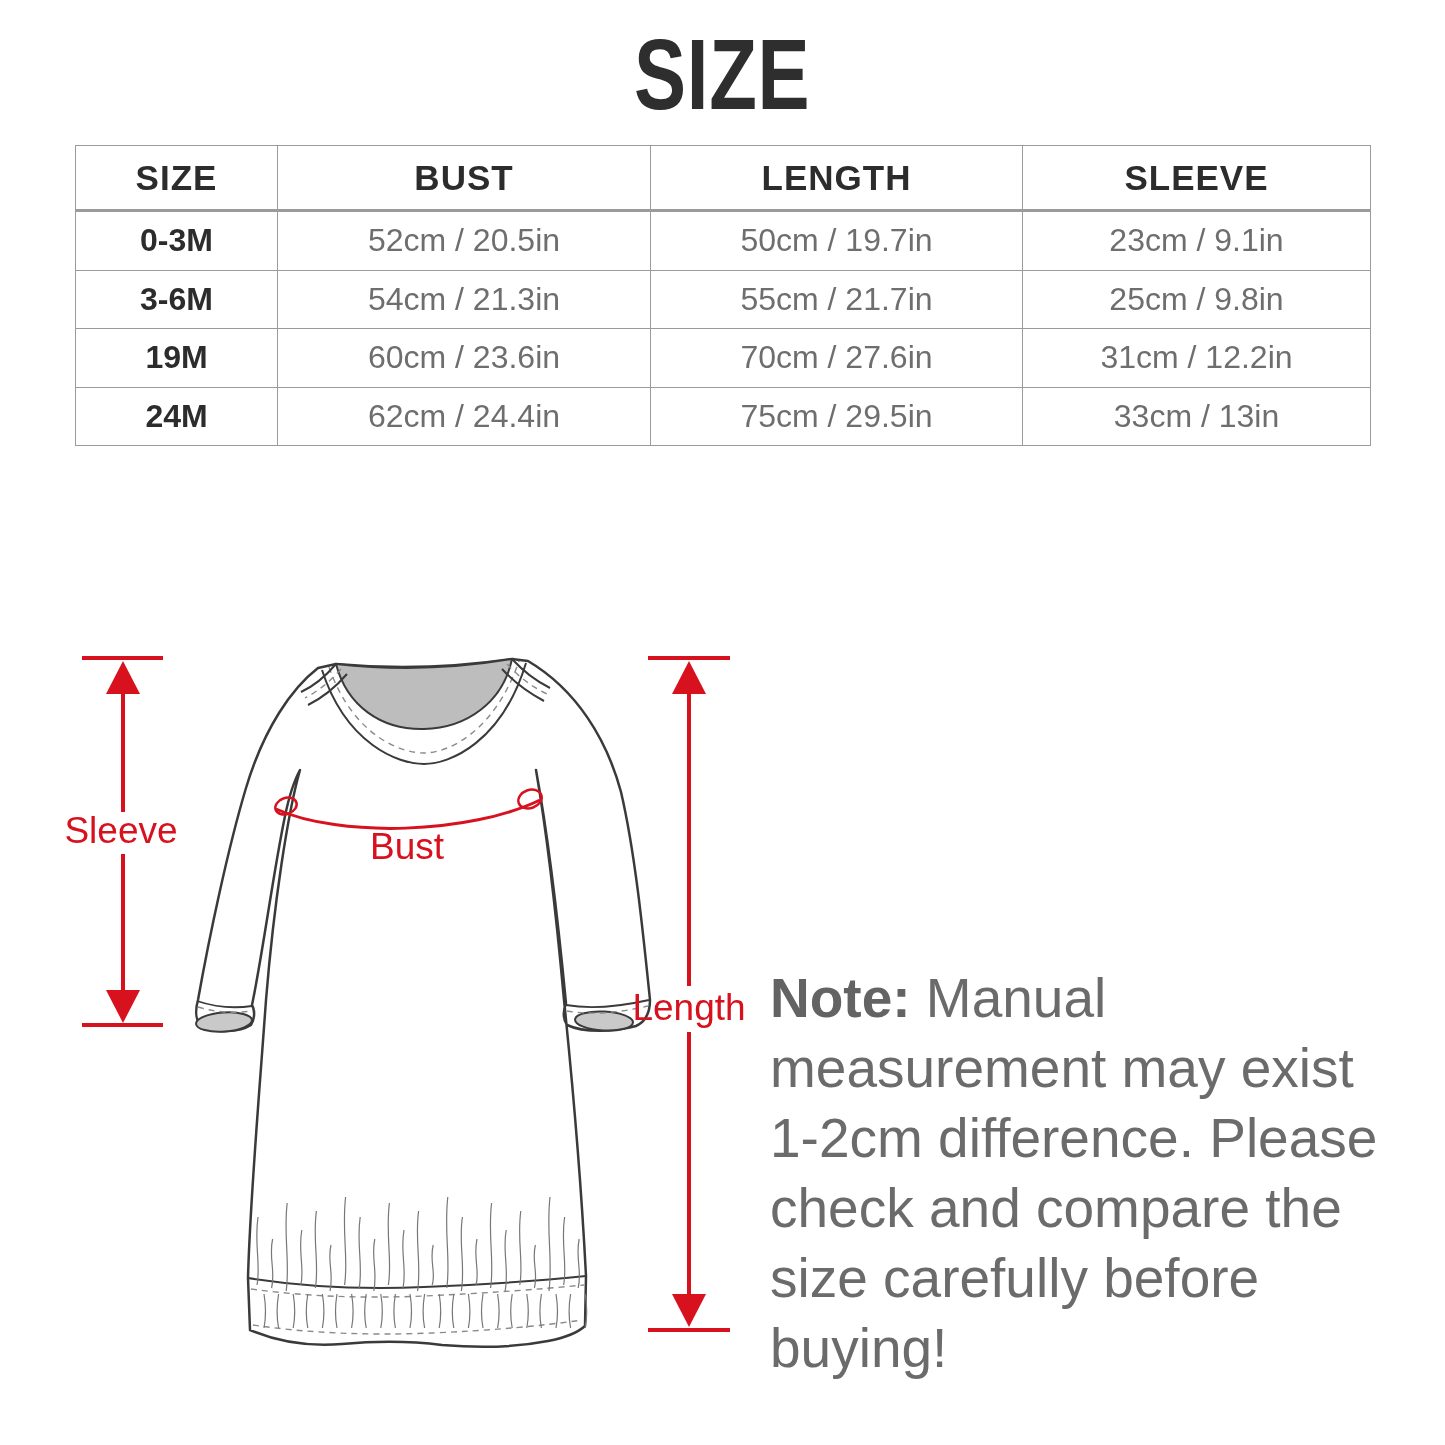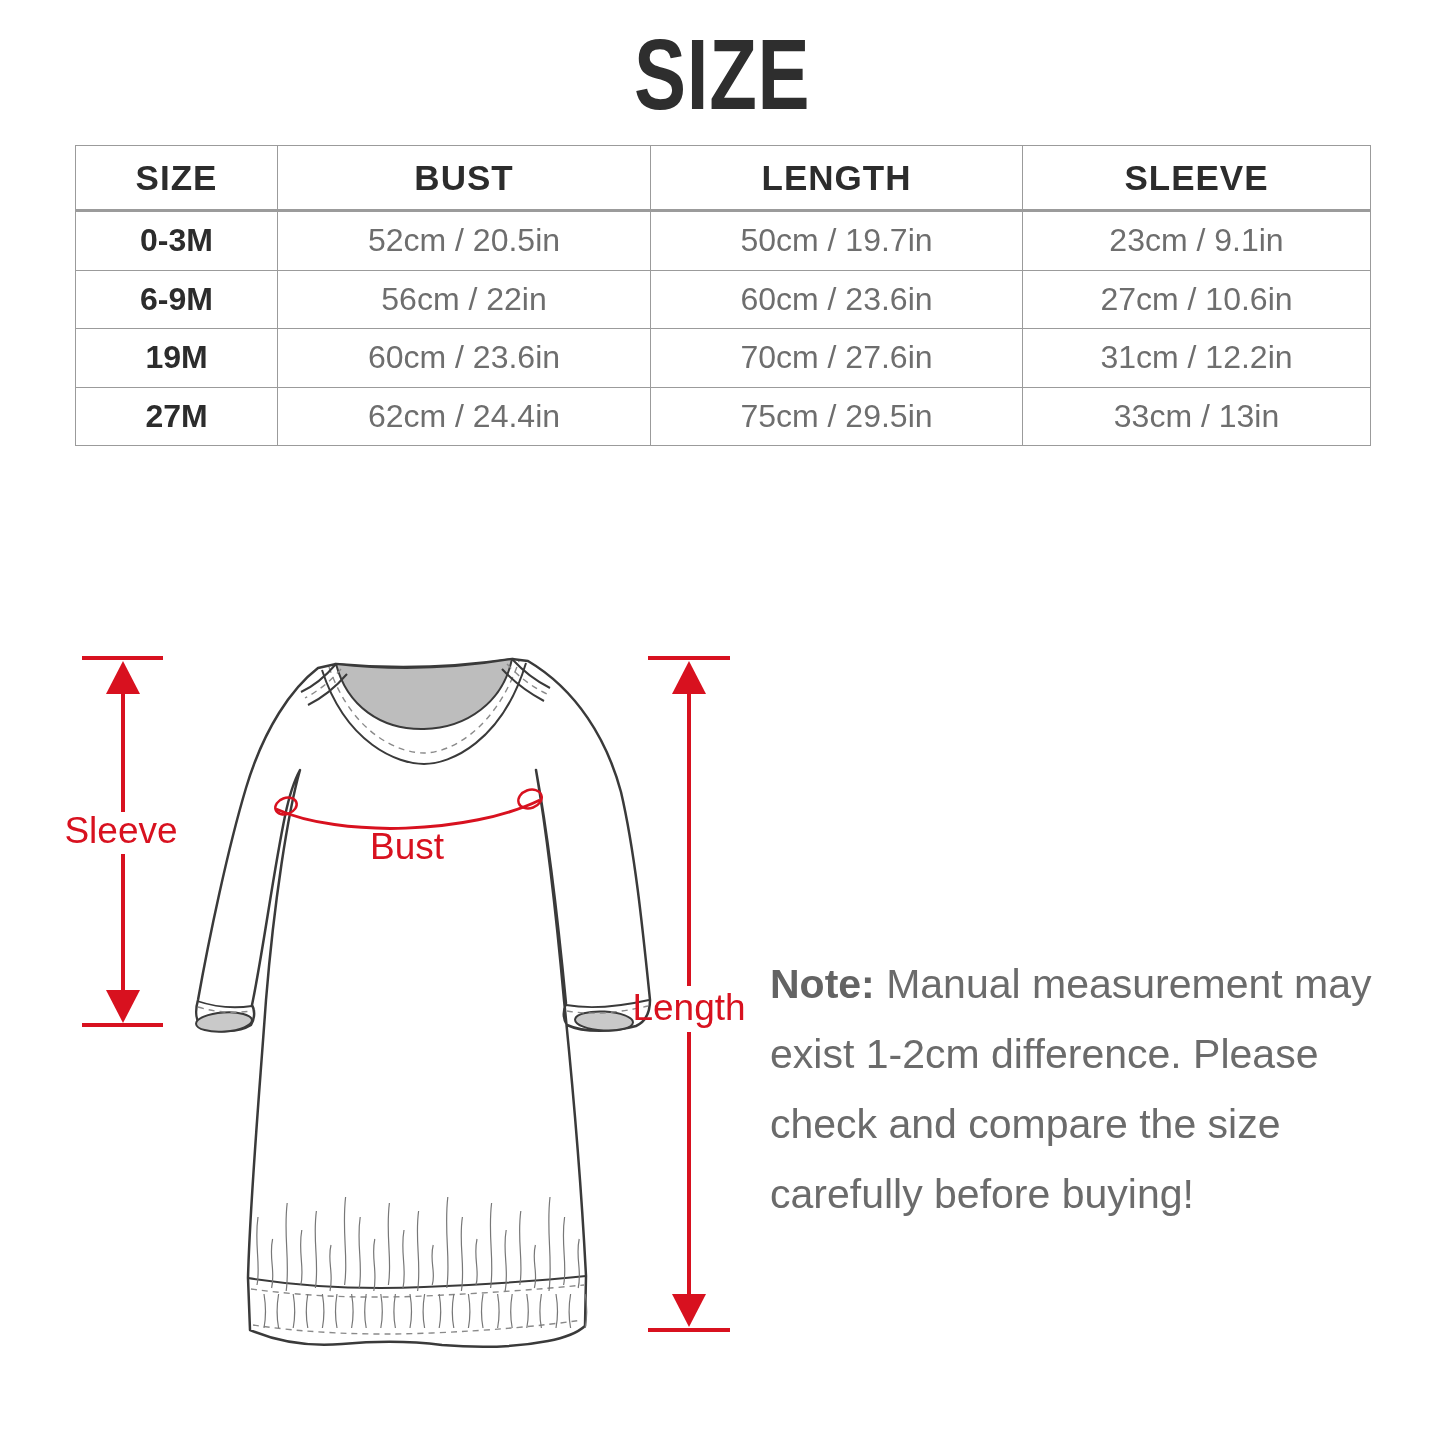--- a/index.html
+++ b/index.html
@@ -38,21 +38,21 @@
   .cuff{fill:#c9c9c9;stroke:#3a3a3a;stroke-width:2;}
   .gather{fill:none;stroke:#777;stroke-width:1.2;}
   .red-line{fill:none;stroke:var(--accent);stroke-width:4;}
   .red-mid{fill:none;stroke:var(--accent);stroke-width:3;}
   .red-thin{fill:none;stroke:var(--accent);stroke-width:2.5;}
   .red-fill{fill:var(--accent);stroke:none;}
   .red-text{fill:var(--accent);font-size:37px;font-weight:normal;}
   
   .note{
     position:absolute;left:770px;top:908px;width:612px;
-    font-size:41px;line-height:70px;color:#6b6b6b;
+    font-size:55px;line-height:70px;color:#6b6b6b;
   }
   .note b{font-weight:bold;color:#636363;}
 </style>
 </head>
 <body style="--accent: #d8111f;">
 
 <div class="title">
   <span>SIZE</span>
 </div>
 
@@ -72,33 +72,33 @@
     </tr>
   </thead>
   <tbody>
     <tr>
       <td class="size-col">0-3M</td>
       <td>52cm / 20.5in</td>
       <td>50cm / 19.7in</td>
       <td>23cm / 9.1in</td>
     </tr>
     <tr>
-      <td class="size-col">6-9M</td>
-      <td>56cm / 22in</td>
-      <td>60cm / 23.6in</td>
-      <td>27cm / 10.6in</td>
+      <td class="size-col">3-6M</td>
+      <td>54cm / 21.3in</td>
+      <td>55cm / 21.7in</td>
+      <td>25cm / 9.8in</td>
     </tr>
     <tr>
       <td class="size-col">19M</td>
       <td>60cm / 23.6in</td>
       <td>70cm / 27.6in</td>
       <td>31cm / 12.2in</td>
     </tr>
     <tr>
-      <td class="size-col">27M</td>
+      <td class="size-col">24M</td>
       <td>62cm / 24.4in</td>
       <td>75cm / 29.5in</td>
       <td>33cm / 13in</td>
     </tr>
   </tbody>
 </table>
 
 <svg class="diagram" viewBox="0 0 1445 1445" aria-hidden="true">
 
   <g>

